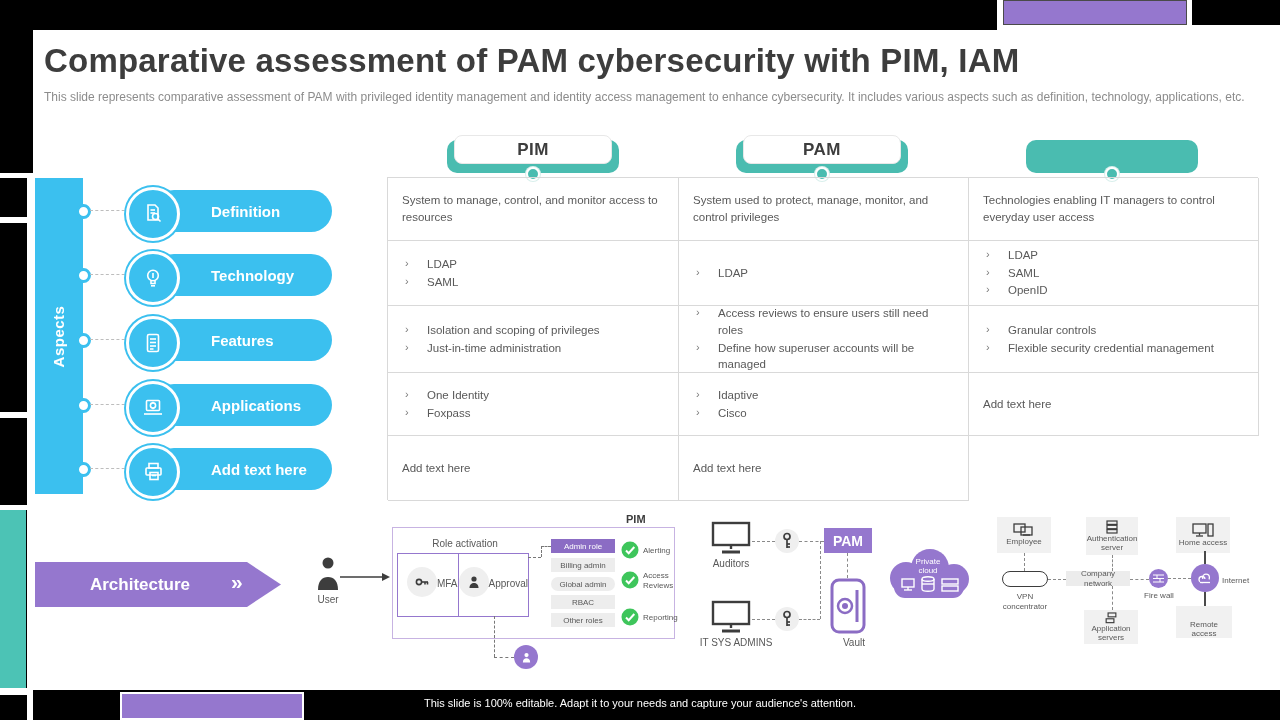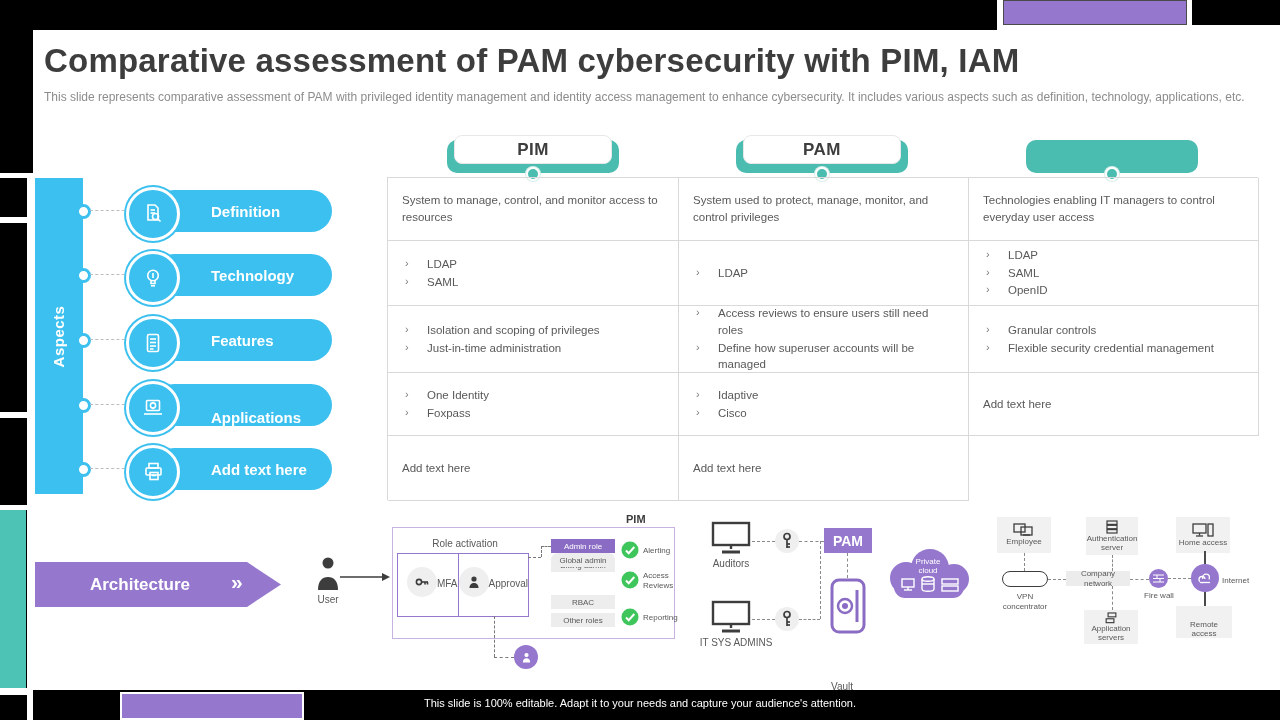--- a/index.html
+++ b/index.html
@@ -213,21 +213,21 @@
         <rect x="7.5" y="4.5" width="11" height="17" rx="1.5"></rect>
         <line x1="10" y1="9" x2="16" y2="9"></line>
         <line x1="10" y1="12.5" x2="16" y2="12.5"></line>
         <line x1="10" y1="16" x2="16" y2="16"></line>
         <line x1="10" y1="19" x2="13.5" y2="19"></line>
       </svg>
   </div>
 
   <div class="node" style="top:398px;"></div>
   <div class="dashh" style="left:90px;top:404px;width:40px;"></div>
-  <div class="pill" style="top:384px;align-items:flex-end;">
+  <div class="pill" style="top:384px;">
       <span>Applications</span>
     </div>
   <div class="picon" style="top:381px;">
     <svg width="26" height="26" viewBox="0 0 26 26" fill="none" stroke="#fff" stroke-width="1.6">
         <rect x="6.5" y="5.5" width="13" height="10" rx="1"></rect>
         <line x1="4" y1="19" x2="22" y2="19"></line>
         <circle cx="13" cy="10.5" r="2.6"></circle>
         <line x1="13" y1="6.8" x2="13" y2="8"></line>
         <line x1="13" y1="13" x2="13" y2="14.2"></line>
       </svg>
@@ -287,21 +287,21 @@
             <circle cx="8" cy="5" r="2.6" fill="#3d3d3d"></circle>
             <path d="M3.5 14c0-3.5 2-5 4.5-5s4.5 1.5 4.5 5z" fill="#3d3d3d"></path>
           </svg>
       </div>
       <div class="clabel">Approval</div>
     </div>
   </div>
 
   <div class="role-item active" style="top:539px;">Admin role</div>
   <div class="role-item" style="top:558px;">Billing admin</div>
-  <div class="role-item" style="top:553px;border-radius:7px;">Global admin</div>
+  <div class="role-item" style="top:577px;border-radius:7px;">Global admin</div>
   <div class="role-item" style="top:595px;">RBAC</div>
   <div class="role-item" style="top:613px;">Other roles</div>
 
   <div class="chk" style="left:621px;top:541px;">
     <svg width="18" height="18" viewBox="0 0 18 18">
         <circle cx="9" cy="9" r="8.5" fill="#3ec55b"></circle>
         <path d="M5 9.5l2.7 2.7L13.3 6" stroke="#fff" stroke-width="2" fill="none"></path>
       </svg>
   </div>
   <div class="tiny-lbl" style="left:643px;top:546px;">Alerting</div>
@@ -350,21 +350,21 @@
   </div>
   <div class="pam-box">PAM</div>
   <div class="abs" style="left:830px;top:578px;">
     <svg width="36" height="58" viewBox="0 0 36 58">
         <rect x="2" y="2" width="32" height="52" rx="7" fill="#fff" stroke="#8b6cc4" stroke-width="3"></rect>
         <circle cx="15" cy="28" r="7" fill="none" stroke="#8b6cc4" stroke-width="2.5"></circle>
         <circle cx="15" cy="28" r="3" fill="#8b6cc4"></circle>
         <line x1="27" y1="12" x2="27" y2="44" stroke="#8b6cc4" stroke-width="3"></line>
       </svg>
   </div>
-  <div class="small-lbl" style="left:831px;top:637px;width:34px;text-align:left;margin-top:44px;">Vault</div>
+  <div class="small-lbl" style="left:831px;top:637px;width:34px;text-align:right;">Vault</div>
   <div class="abs" style="left:711px;top:600px;">
     <svg width="40" height="34" viewBox="0 0 40 34" fill="none" stroke="#3d3d3d" stroke-width="2.4">
         <rect x="2" y="2" width="36" height="22"></rect>
         <line x1="20" y1="24" x2="20" y2="28"></line>
         <path d="M11 31h18" stroke-width="3"></path>
       </svg>
   </div>
   <div class="small-lbl" style="left:697px;top:637px;width:78px;text-align:center;">IT SYS ADMINS</div>
   <div class="keyc" style="left:775px;top:607px;">
     <svg width="14" height="18" viewBox="0 0 14 18" fill="none" stroke="#3d3d3d" stroke-width="1.7">

